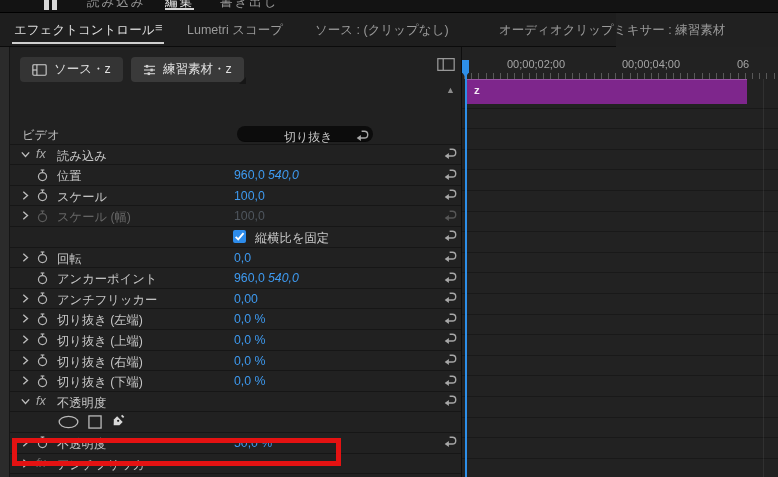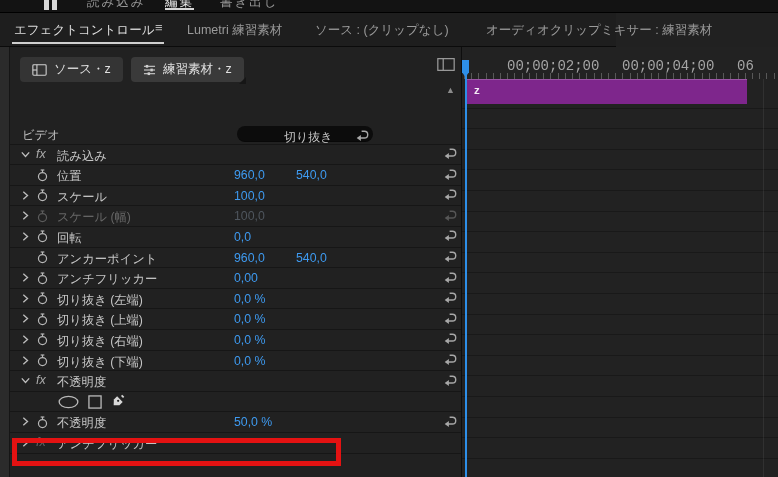--- a/index.html
+++ b/index.html
@@ -35,42 +35,42 @@
   
   .rows{position:absolute;left:0;top:41px;width:451px;margin-top:36px;}
   .row{position:relative;height:20.6px;box-sizing:border-box;border-bottom:1px solid rgba(0,0,0,.33);font-size:12.3px;}
   .row .chev{position:absolute;left:12px;top:5px;color:#bdbdbd;display:flex;}
   .row .chev.open svg{transform:rotate(90deg);}
   .row .sw{position:absolute;left:27px;top:3.5px;color:#b8b8b8;display:flex;}
   .row .fx{position:absolute;left:26px;top:2px;font-style:italic;font-size:12.5px;color:#ababab;}
   .row .lbl{position:absolute;left:47px;top:3px;color:#c6c6c6;white-space:nowrap;}
   .row .lbl.hdr0{left:12px;color:#bdbdbd;}
   .row .val{position:absolute;top:3px;color:var(--accent-blue);white-space:nowrap;}
-  .row .val.v0{left:224px;} .row .val.v1{left:286px;}
+  .row .val.v0{left:224px;} .row .val.v1{left:258px;font-style:italic;}
   .row .reset{position:absolute;right:3px;top:3.5px;color:#a8a8a8;display:flex;cursor:pointer;}
   .row.disabled .lbl{color:#666;} .row.disabled .val{color:#4f565e;} .row.disabled .reset{color:#565656;} .row.disabled .sw{color:#5c5c5c;}
   .fx.dim{color:#646464;}
   .cbox{position:absolute;left:223px;top:3px;width:13px;height:13px;background:var(--checkbox-blue);border-radius:2px;display:flex;align-items:center;justify-content:center;}
   .cblbl{position:absolute;left:245px;top:3px;color:#c9c9c9;white-space:nowrap;}
   .masktool{position:absolute;top:3px;color:#b9b9b9;display:flex;cursor:pointer;}
   .mt0{left:47px;} .mt1{left:78px;} .mt2{left:102px;top:2px;color:#d8d8d8;}
   .dropdown{position:absolute;left:227px;top:2px;width:136px;height:16px;background:#0c0c0c;border-radius:8px;box-sizing:border-box;
     display:flex;align-items:center;color:#d6d6d6;font-size:12px;padding:0 10px;cursor:pointer;}
   .dropdown .dval{flex:1;}
   .dropdown .dchev{display:flex;color:#cfcfcf;}
   
   .redbox{position:absolute;left:2px;top:391px;width:329px;height:28px;border:5px solid var(--highlight-red);box-sizing:border-box;pointer-events:none;}
   
   .divider{position:absolute;left:461px;top:47px;width:1px;height:430px;background:#0e0e0e;}
   .timeline{position:absolute;left:462px;top:47px;width:316px;height:430px;background:#222;}
   .tl-rowlines{position:absolute;left:0;top:41px;width:316px;height:372px;
     background:repeating-linear-gradient(to bottom,transparent 0 19.6px,rgba(0,0,0,.28) 19.6px 20.6px);}
   .ticks{position:absolute;left:2px;top:26px;width:312px;height:6px;
     background:repeating-linear-gradient(to right,#585858 0 1px,transparent 1px 7.2px);}
-  .tc{position:absolute;top:11px;font-size:14px;color:#a5a5a5;white-space:nowrap;font-family:Liberation Mono, monospace;}
+  .tc{position:absolute;top:11px;font-size:11px;color:#a5a5a5;white-space:nowrap;}
   .tc0{left:45px;} .tc1{left:160px;} .tc2{left:275px;}
   .ph-head{position:absolute;left:0px;top:13px;width:7px;height:17px;background:var(--playhead-blue);
     clip-path:polygon(0 0,100% 0,100% 72%,50% 100%,0 72%);}
   .ph-line{position:absolute;left:2.5px;top:13px;width:2px;height:417px;background:var(--playhead-blue);}
   .clip{position:absolute;left:4px;top:32px;width:281px;height:25px;background:var(--clip-purple);border-top:1px solid rgba(255,255,255,.22);box-sizing:border-box;}
   .clip .clbl{position:absolute;left:8px;top:4px;font-size:11.5px;font-weight:bold;color:#f2eaf4;}
   .wa-edge{position:absolute;left:301px;top:32px;width:1px;height:398px;background:rgba(255,255,255,.07);}
 </style>
 </head>
 <body>
@@ -85,23 +85,23 @@
     <span class="wtab" style="left:87px">読み込み</span>
     <span class="wtab active" style="left:165px">編集</span>
     <span class="wtab" style="left:220px">書き出し</span>
     <span class="wtab-underline"></span>
   </div>
 
   <div class="paneltabs">
     <span class="ptab active" style="left:14px">エフェクトコントロール</span>
     <span class="hamburger">≡</span>
     <span class="ptab-underline"></span>
-    <span class="ptab" style="left:187px">Lumetri 練習素材</span>
+    <span class="ptab" style="left:187px">Lumetri スコープ</span>
     <span class="ptab" style="left:315px">ソース : (クリップなし)</span>
-    <span class="ptab" style="left:486px">オーディオクリップミキサー : 練習素材</span>
+    <span class="ptab" style="left:499px">オーディオクリップミキサー : 練習素材</span>
   </div>
 
   <div class="gutter"></div>
 
   <div class="panel">
     <div class="srctab srctab1">
       <span class="icon">
         <svg viewBox="0 0 16 13" width="15" height="12">
             <rect x="0.8" y="0.8" width="14.4" height="11.4" rx="1" fill="none" stroke="currentColor" stroke-width="1.2"></rect>
             <line x1="5.2" y1="0.8" x2="5.2" y2="12.2" stroke="currentColor" stroke-width="1.2"></line>
@@ -205,20 +205,34 @@
           </span>
           <span class="lbl">スケール (幅)</span>
           <span class="val v0">100,0</span>
           <span class="reset">
             <svg viewBox="0 0 15 12" width="14" height="11">
               <path d="M2 8.7 H9 A3.6 3.6 0 0 0 9 1.4 H6" fill="none" stroke="currentColor" stroke-width="1.5"></path>
               <path d="M5.2 5.4 L0.6 8.7 L5.2 12 Z" fill="currentColor"></path>
             </svg>
           </span>
         </div>
+        <div class="row checkbox">
+          <span class="cbox">
+            <svg viewBox="0 0 12 12" width="11" height="11">
+              <path d="M1.8 6.4 L4.6 9.2 L10.4 2.4" fill="none" stroke="#fff" stroke-width="2"></path>
+            </svg>
+          </span>
+          <span class="cblbl">縦横比を固定</span>
+          <span class="reset">
+            <svg viewBox="0 0 15 12" width="14" height="11">
+              <path d="M2 8.7 H9 A3.6 3.6 0 0 0 9 1.4 H6" fill="none" stroke="currentColor" stroke-width="1.5"></path>
+              <path d="M5.2 5.4 L0.6 8.7 L5.2 12 Z" fill="currentColor"></path>
+            </svg>
+          </span>
+        </div>
         <div class="row param">
           <span class="chev">
             <svg viewBox="0 0 8 10" width="7" height="9">
               <path d="M1.5 0.8 L6.3 5 L1.5 9.2" fill="none" stroke="currentColor" stroke-width="1.5"></path>
             </svg>
           </span>
           <span class="sw">
             <svg viewBox="0 0 12 14" width="11" height="13">
               <line x1="4" y1="1" x2="8" y2="1" stroke="currentColor" stroke-width="1.3"></line>
               <line x1="6" y1="1" x2="6" y2="3.5" stroke="currentColor" stroke-width="1.3"></line>

